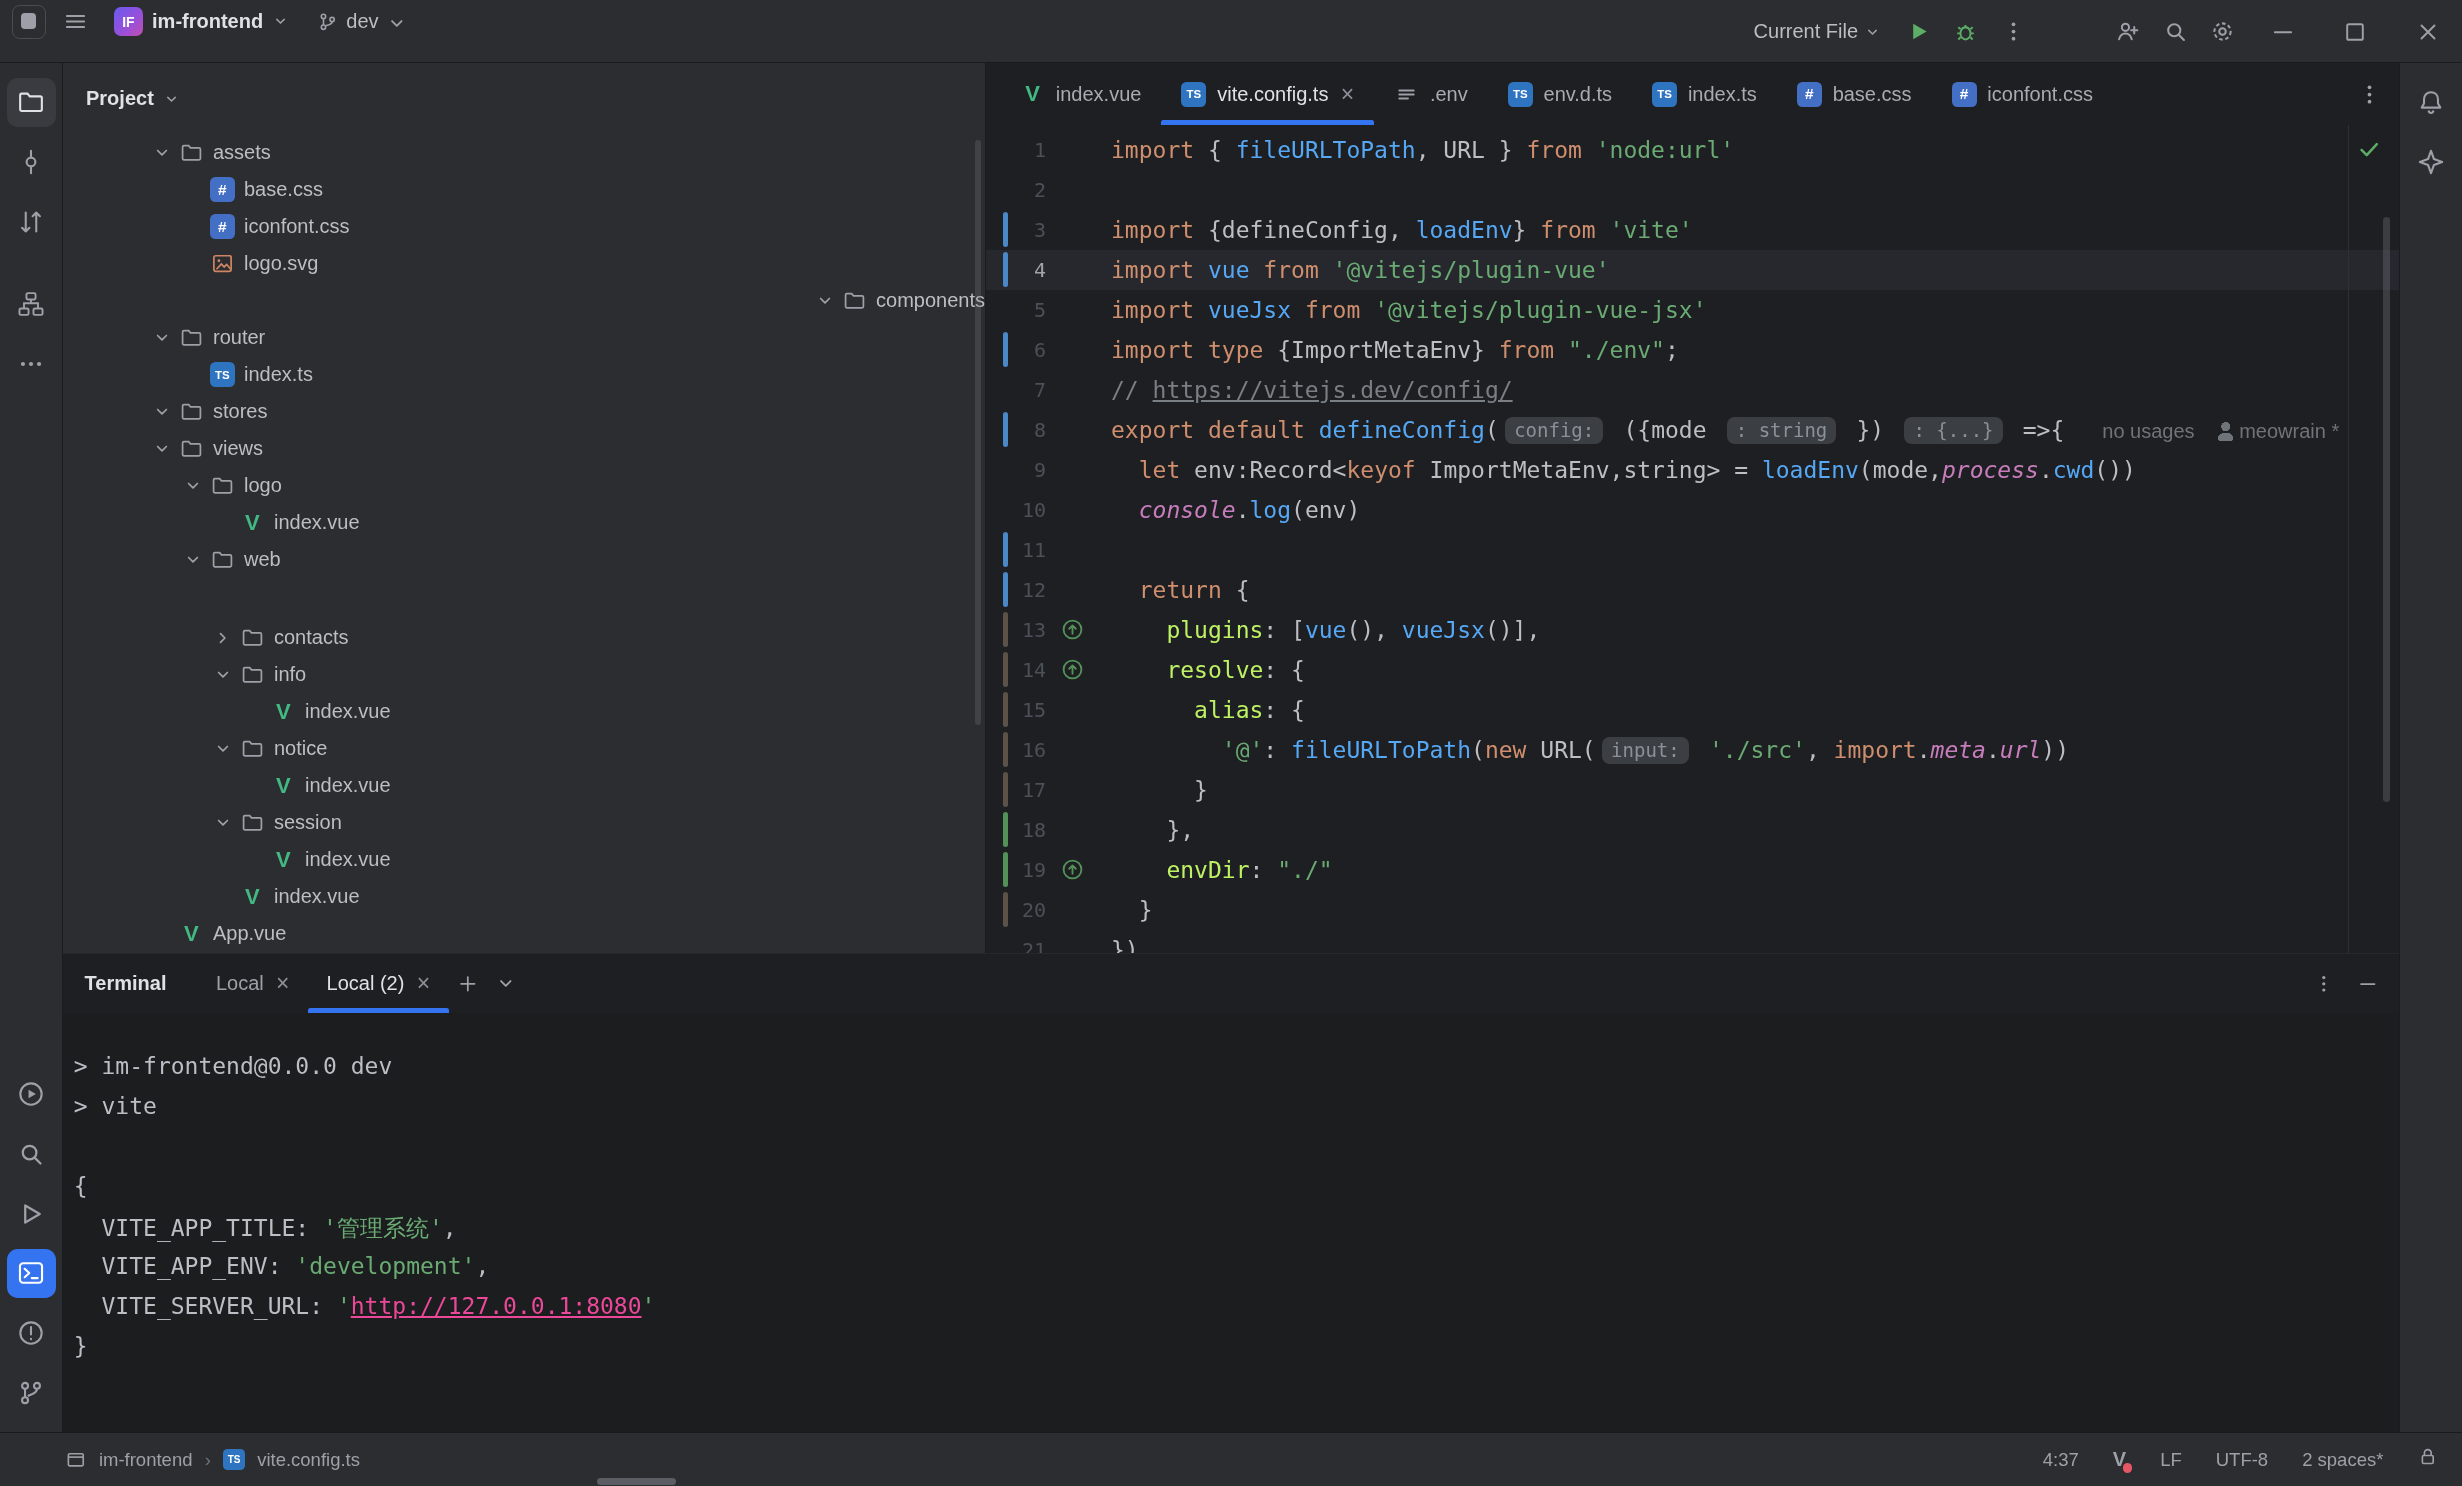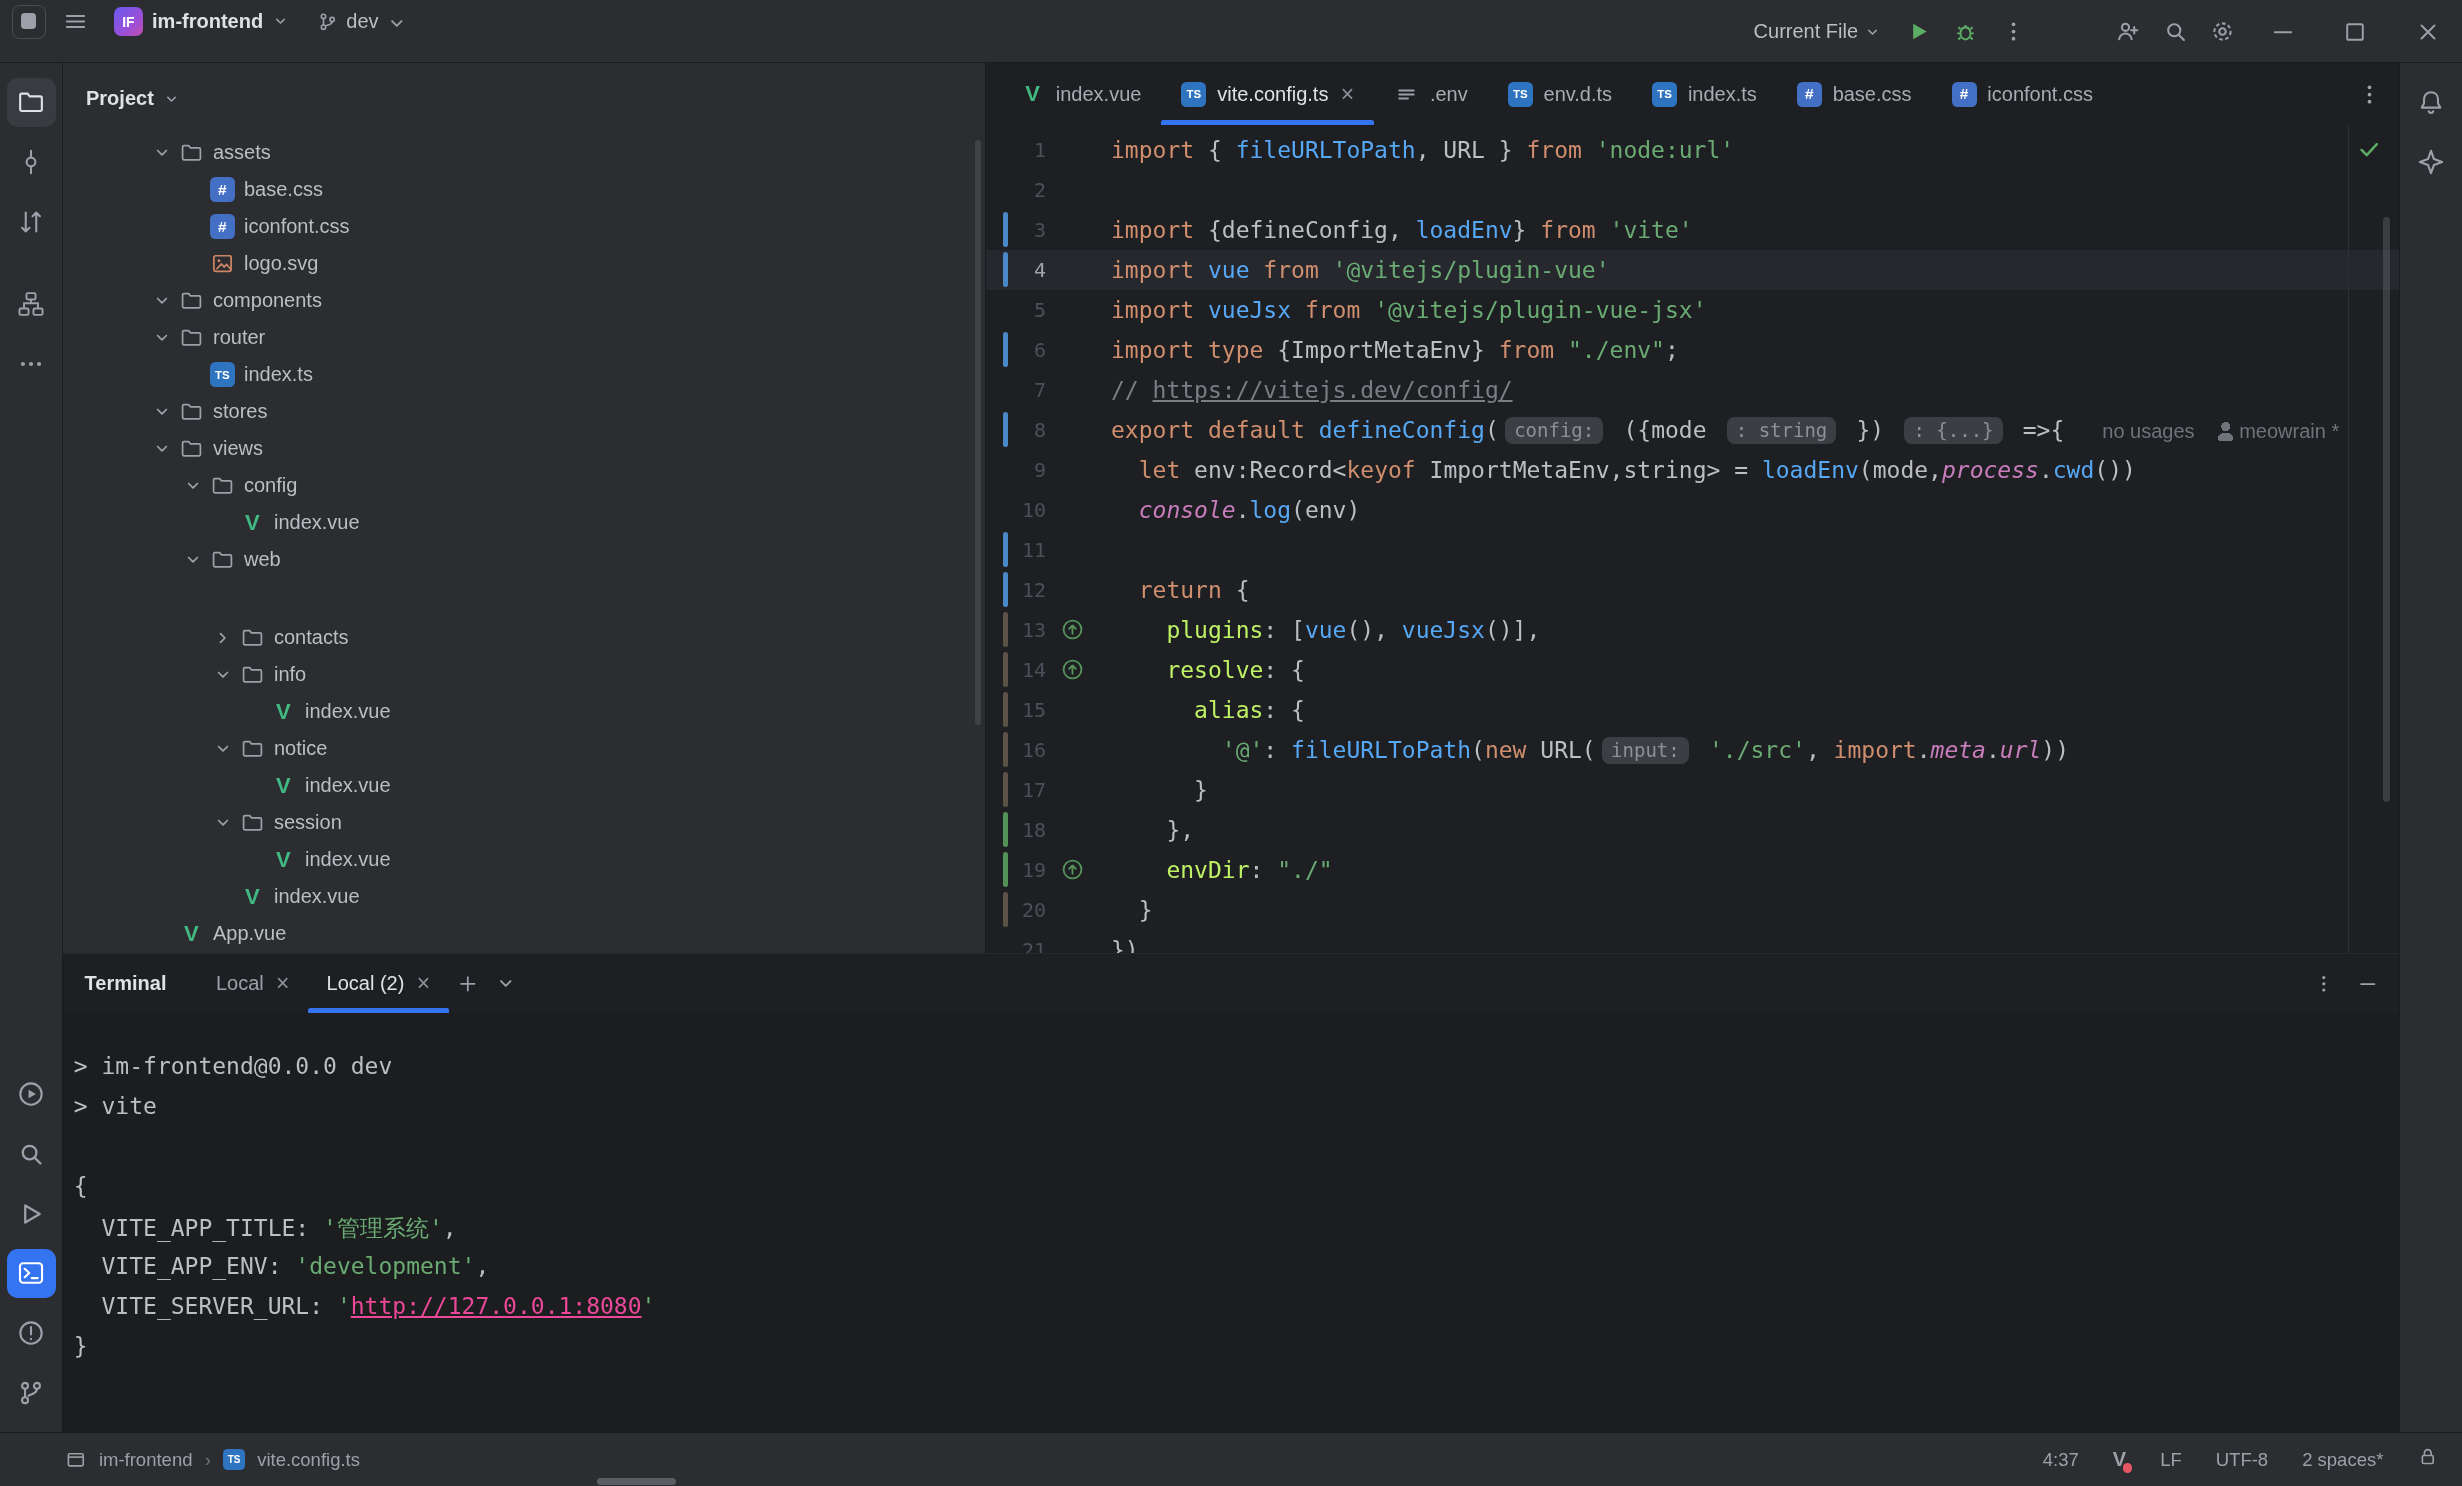--- a/index.html
+++ b/index.html
@@ -349,21 +349,21 @@
                 </span>
                 <span class="fi fi-image">
                   <svg viewBox="0 0 16 16" fill="none" stroke="#cd8563" stroke-width="1.2">
                     <rect x="2" y="2.6" width="12" height="10.8" rx="1.4"></rect>
                     <circle cx="5.5" cy="6.1" r="1" fill="#cd8563" stroke="none"></circle>
                     <path d="m3.8 12 3.4-3.6 2 2 1.7-1.7 2.7 3.1"></path>
                   </svg>
                 </span>
                 <span class="tree-label">logo.svg</span>
               </div>
-              <div class="tree-row" style="padding-left: 88px;">
+              <div class="tree-row" style="padding-left: 88px; justify-content: flex-end;">
                 <span class="chev down">
                   <svg viewBox="0 0 16 16">
                     <path d="M6 4.5 9.5 8 6 11.5" fill="none" stroke="currentColor" stroke-width="1.4" stroke-linecap="round" stroke-linejoin="round"></path>
                   </svg>
                 </span>
                 <span class="fi fi-folder">
                   <svg viewBox="0 0 16 16">
                     <path d="M1.8 4.1c0-.5.4-.9.9-.9h3.3l1.3 1.6h6c.5 0 .9.4.9.9v6.5c0 .5-.4.9-.9.9H2.7c-.5 0-.9-.4-.9-.9z" fill="none" stroke="currentColor" stroke-width="1.2"></path>
                   </svg>
                 </span>
@@ -421,21 +421,21 @@
                 <span class="chev down">
                   <svg viewBox="0 0 16 16">
                     <path d="M6 4.5 9.5 8 6 11.5" fill="none" stroke="currentColor" stroke-width="1.4" stroke-linecap="round" stroke-linejoin="round"></path>
                   </svg>
                 </span>
                 <span class="fi fi-folder">
                   <svg viewBox="0 0 16 16">
                     <path d="M1.8 4.1c0-.5.4-.9.9-.9h3.3l1.3 1.6h6c.5 0 .9.4.9.9v6.5c0 .5-.4.9-.9.9H2.7c-.5 0-.9-.4-.9-.9z" fill="none" stroke="currentColor" stroke-width="1.2"></path>
                   </svg>
                 </span>
-                <span class="tree-label">config</span>
+                <span class="tree-label">logo</span>
               </div>
               <div class="tree-row" style="padding-left: 149px;">
                 <span class="chev hide">
                   <svg viewBox="0 0 16 16">
                     <path d="M6 4.5 9.5 8 6 11.5" fill="none" stroke="currentColor" stroke-width="1.4" stroke-linecap="round" stroke-linejoin="round"></path>
                   </svg>
                 </span>
                 <span class="fi fi-vue">V</span>
                 <span class="tree-label">index.vue</span>
               </div>

